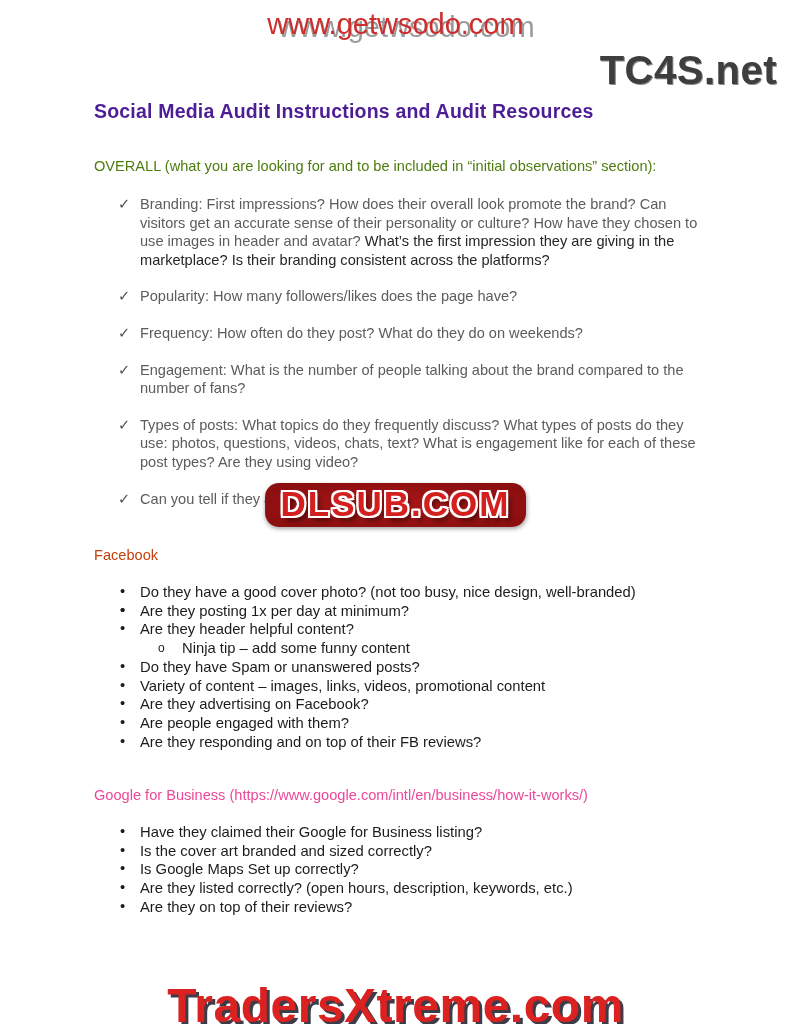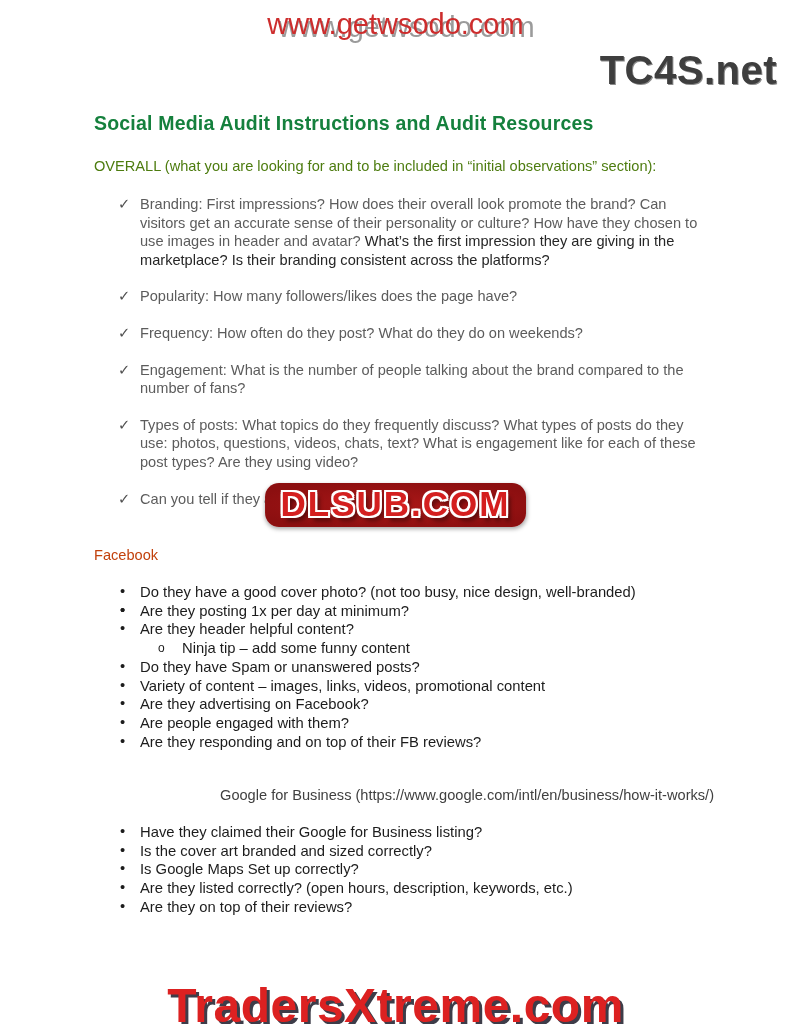--- a/index.html
+++ b/index.html
@@ -18,42 +18,42 @@
   .wm-main { position:relative; color:#cd2d2d; white-space:nowrap; }
 
   
   .tc4s {
     position:absolute; top:0px; right:14px;
     font-size:40px; font-weight:800; letter-spacing:0.5px;
     color:#3e3e3e; text-shadow:1px 1px 0 #8a8a8a;margin-top:48px;
   }
 
   .title {
-    position:absolute; left:94px; top:112px;
-    font-size:19.5px; font-weight:700; color:#15803d; letter-spacing:0.2px;
+    position:absolute; left:94px; top:100px;
+    font-size:19.5px; font-weight:700; color:#4c1d95; letter-spacing:0.2px;
   }
 
   .overall {
     position:absolute; left:94px; top:157px; width:620px;
     font-size:14.6px; color:#4d7c0f; line-height:18.6px;
   }
 
   
   .checklist { position:absolute; left:94px; top:195px; width:606px; list-style:none; }
   .chk-item {
     position:relative; padding-left:46px; margin-bottom:18px;
     font-size:14.6px; line-height:18.6px; color:#5c5c5c;
   }
   .chk { position:absolute; left:24px; top:0; color:#4f4f4f; }
   .chk-text .d { color:#262626; }
 
   
   .sec-heading { position:absolute; left:94px; font-size:14.6px; line-height:18.6px; }
   .fb-heading { top:546px; color:#c2410c; }
-  .g-heading  { top:786px; color:#404040; width:620px;text-align:right; }
+  .g-heading  { top:786px; color:#ec4899; width:620px; }
 
   
   .blist { position:absolute; left:94px; width:612px; list-style:none; }
   .fb-list { top:583px; }
   .g-list  { top:823px; }
   .b-item {
     position:relative; padding-left:46px;
     font-size:14.8px; line-height:18.7px; color:#1c1c1c;
   }
   .b-item .dot { position:absolute; left:26px; top:-1px; }

